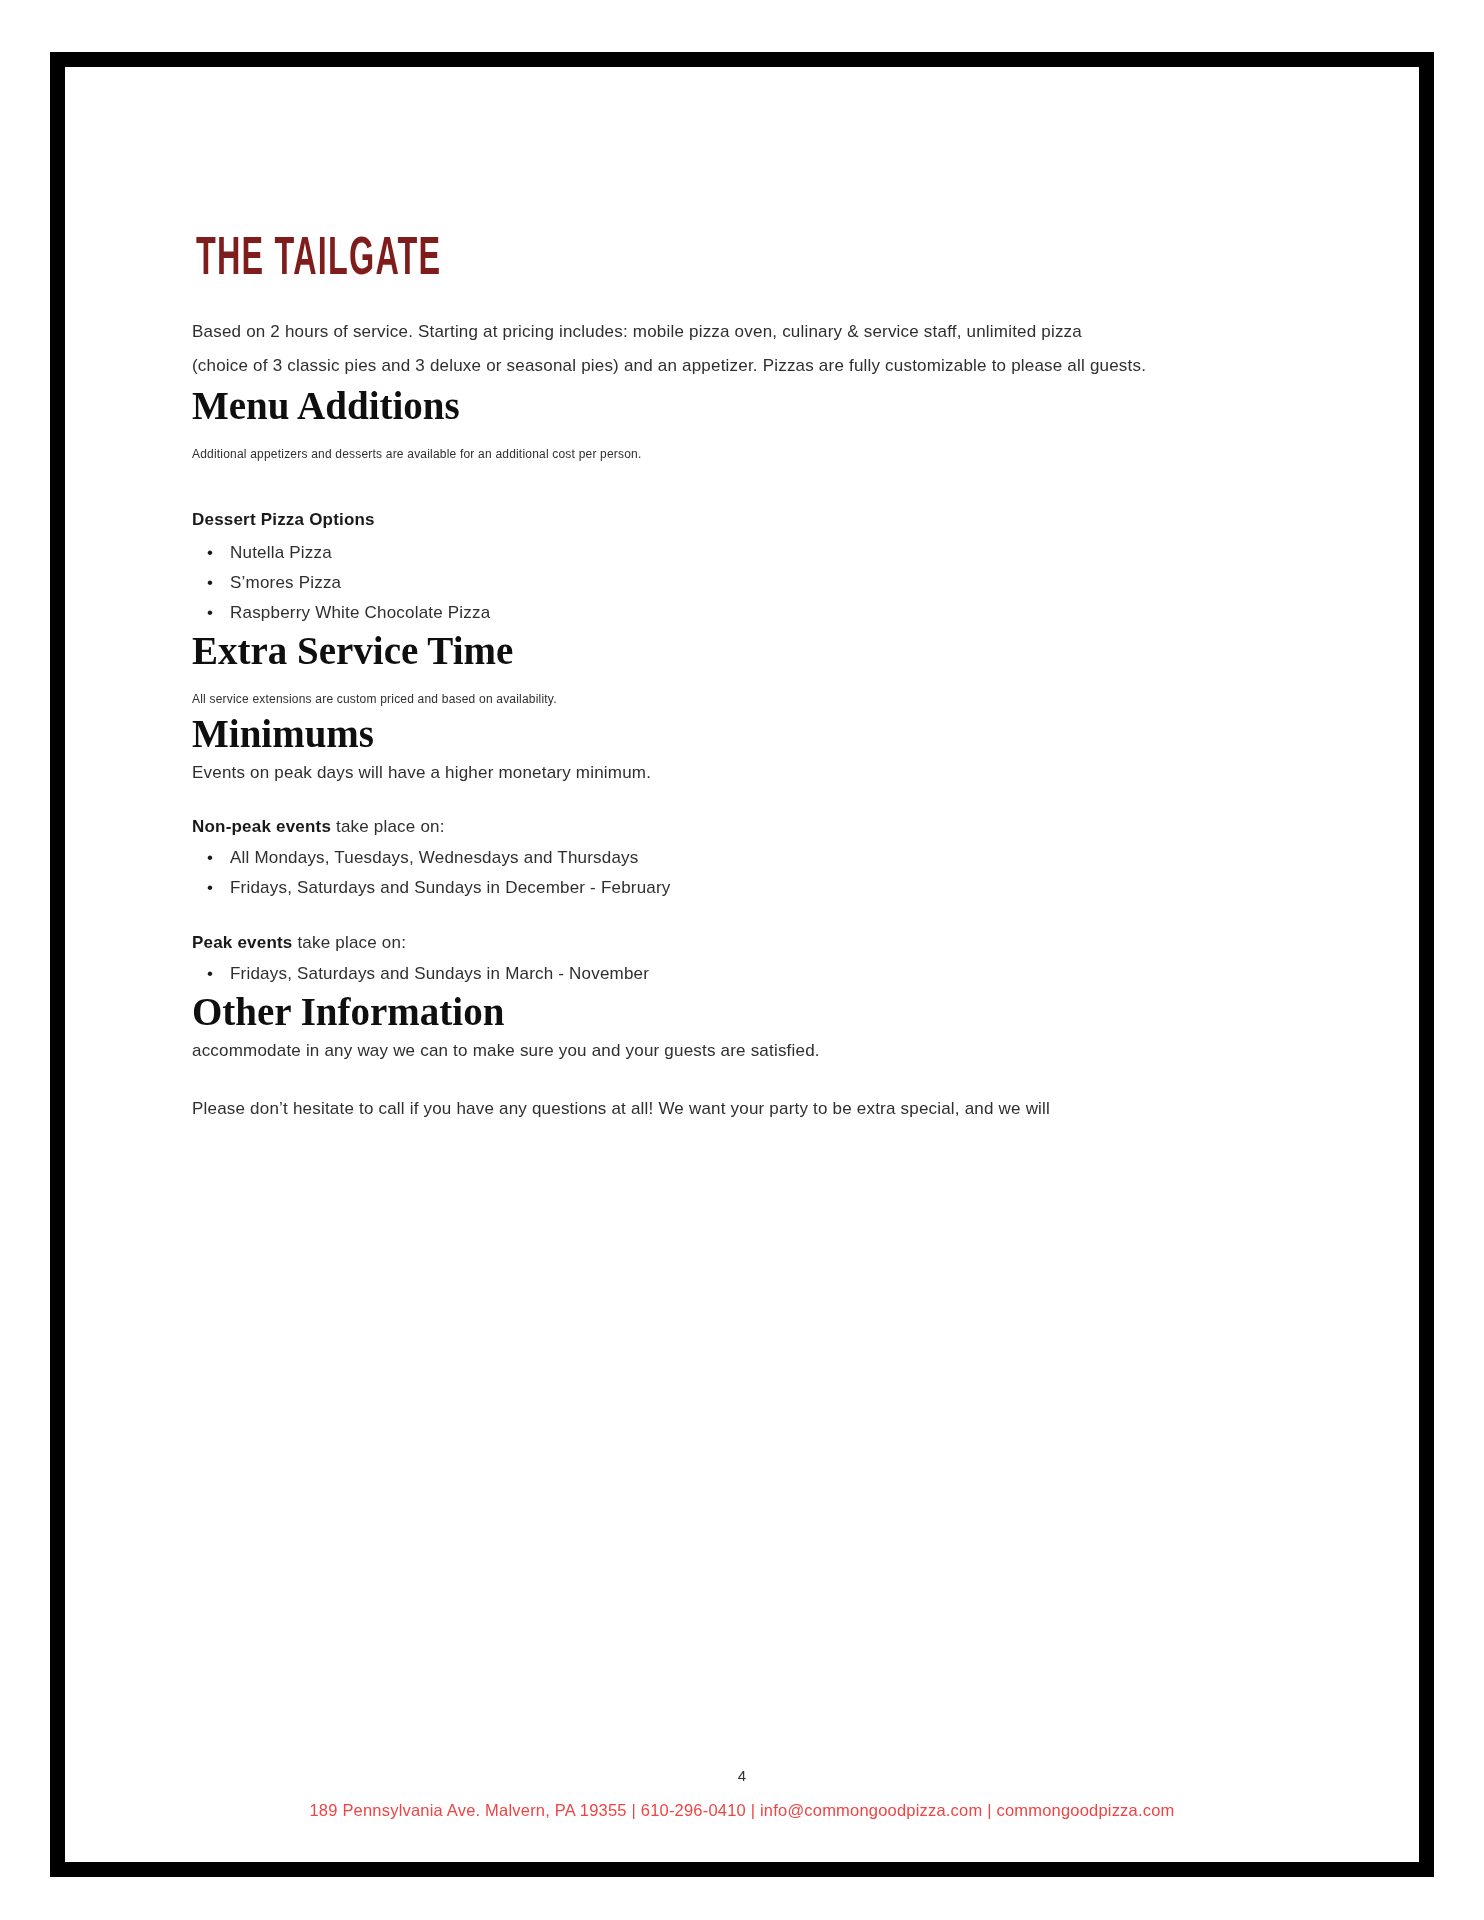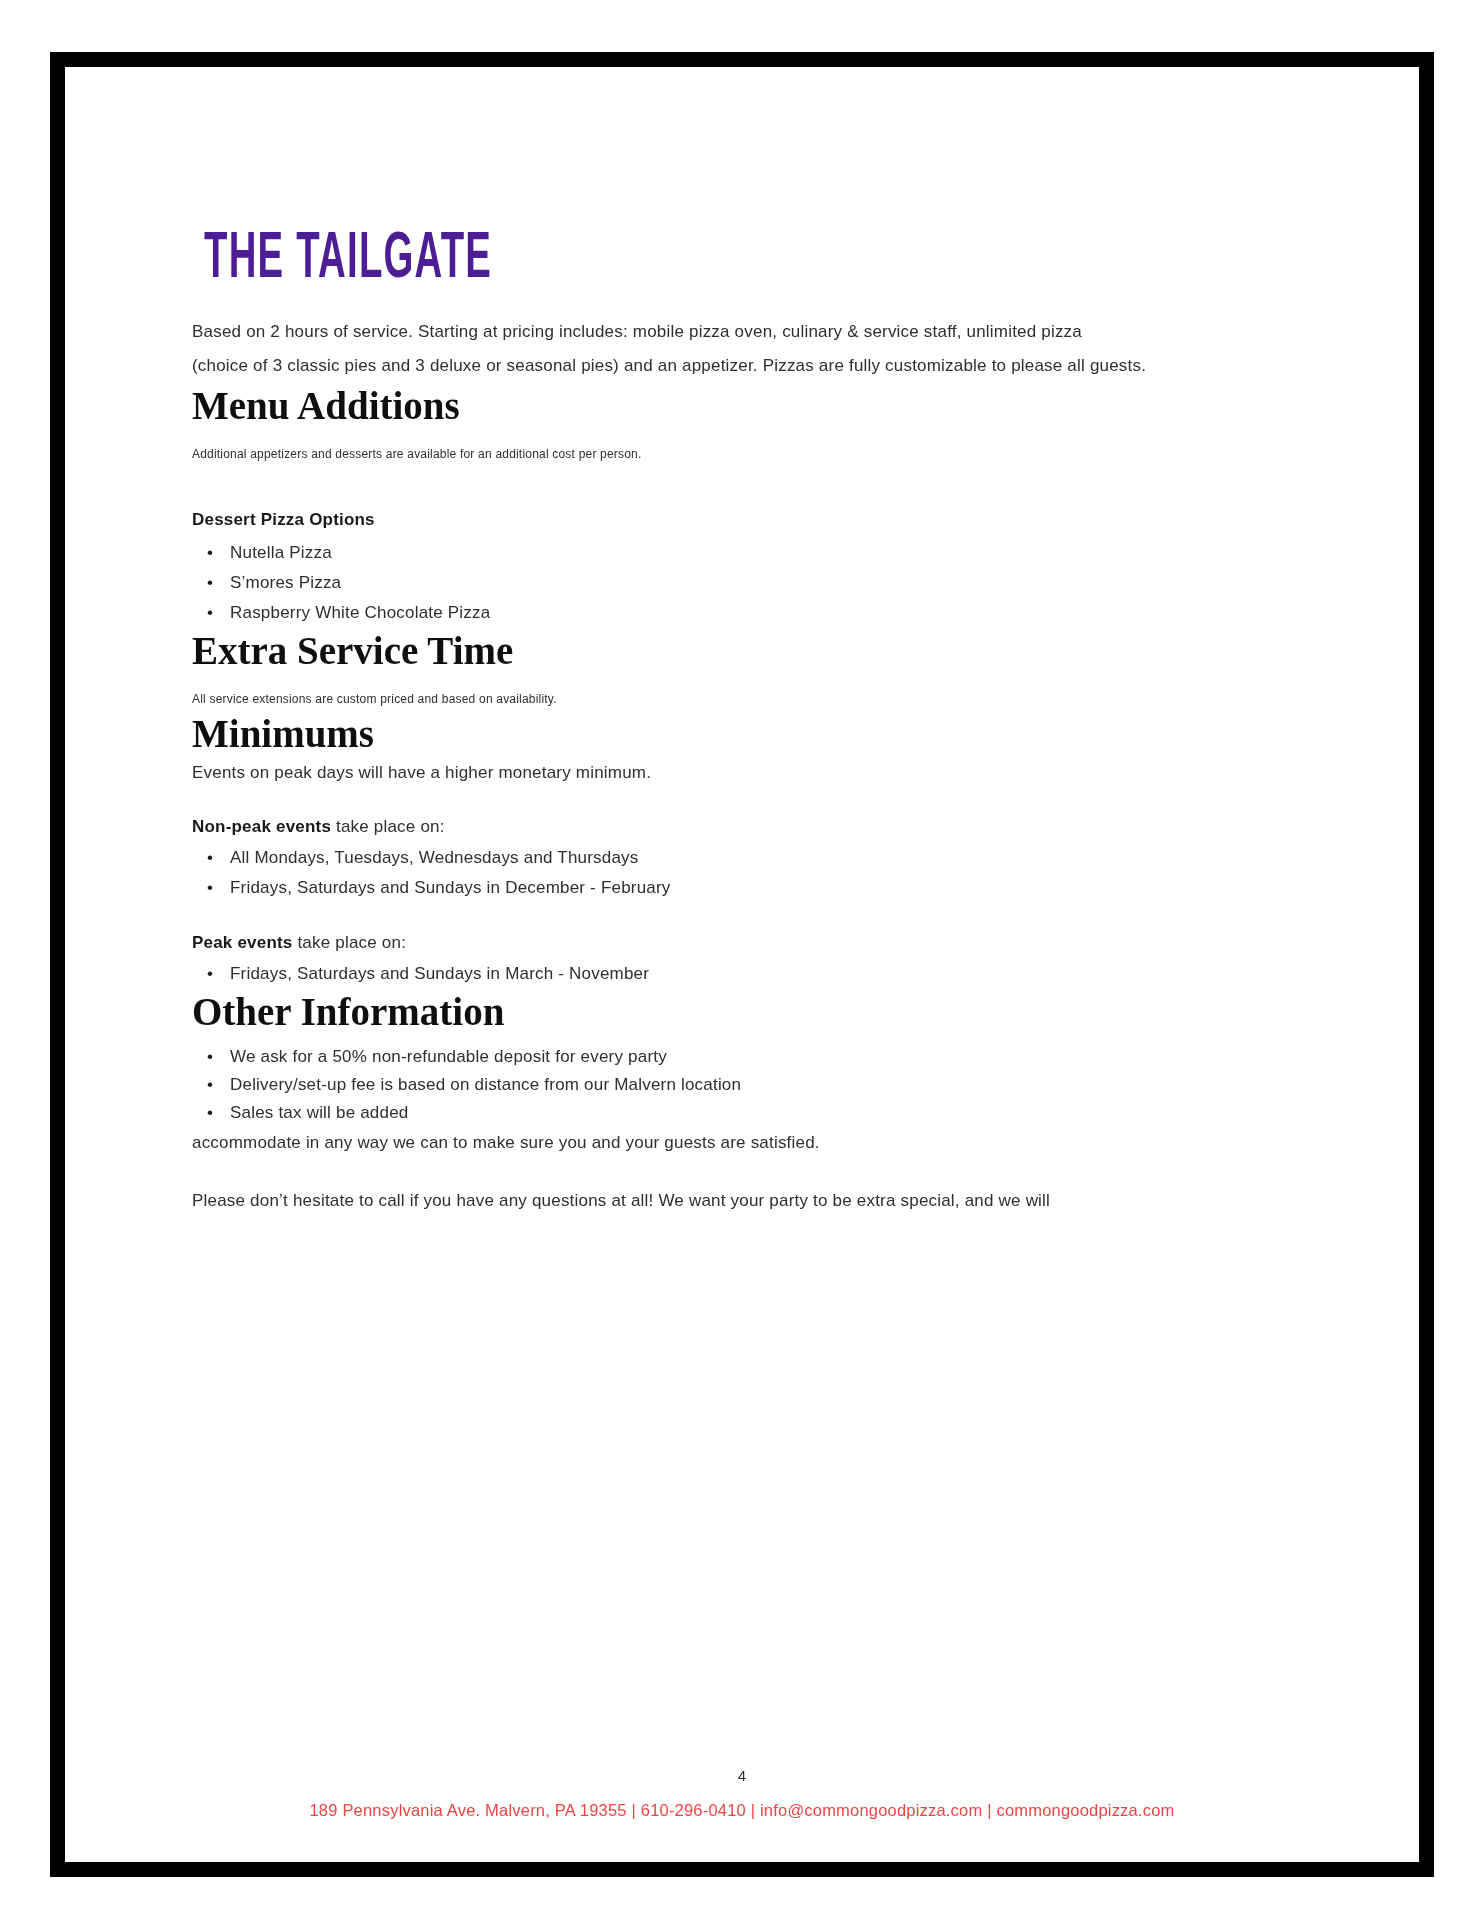--- a/index.html
+++ b/index.html
@@ -17,25 +17,25 @@
     left: 50px; top: 52px; right: 50px; bottom: 43px;
     border: 15px solid #000000;
   }
   .content {
     position: absolute;
     left: 192px;
     top: 67px;
     width: 1000px;
   }
   .doc-title {
-    margin: 150px 0 0 12px;
+    margin: 150px 0 0 4px;
     line-height: 76px;
-    font-size: 64px;
+    font-size: 54px;
     font-weight: 700;
-    color: #4c1d95;
+    color: #7f1d1d;
     white-space: nowrap;
   }
   .doc-title .squeeze {
     display: inline-block;
     transform: scaleX(0.60);
     transform-origin: left center;
     letter-spacing: 2px;
   }
   .line {
     font-size: 17px;
@@ -161,25 +161,20 @@
     </ul>
 
     <div class="bold-label lbl-peak">
       <b>Peak events</b><span> take place on:</span>
     </div>
     <ul class="bullets mt4">
       <li>Fridays, Saturdays and Sundays in March - November</li>
     </ul>
 
     <h2 class="section-heading mt-other">Other Information</h2>
-    <ul class="bullets mt8 tight">
-      <li>We ask for a 50% non-refundable deposit for every party</li>
-      <li>Delivery/set-up fee is based on distance from our Malvern location</li>
-      <li>Sales tax will be added</li>
-    </ul>
 
     <div class="line closing-2">accommodate in any way we can to make sure you and your guests are satisfied.</div>
     <div class="line closing-1">Please don’t hesitate to call if you have any questions at all! We want your party to be extra special, and we will</div>
 
   </div>
 
   <div class="footer">
     <div class="page-number">4</div>
     <div class="contact-line">189 Pennsylvania Ave. Malvern, PA 19355 | 610-296-0410 | info@commongoodpizza.com | commongoodpizza.com</div>
   </div>

